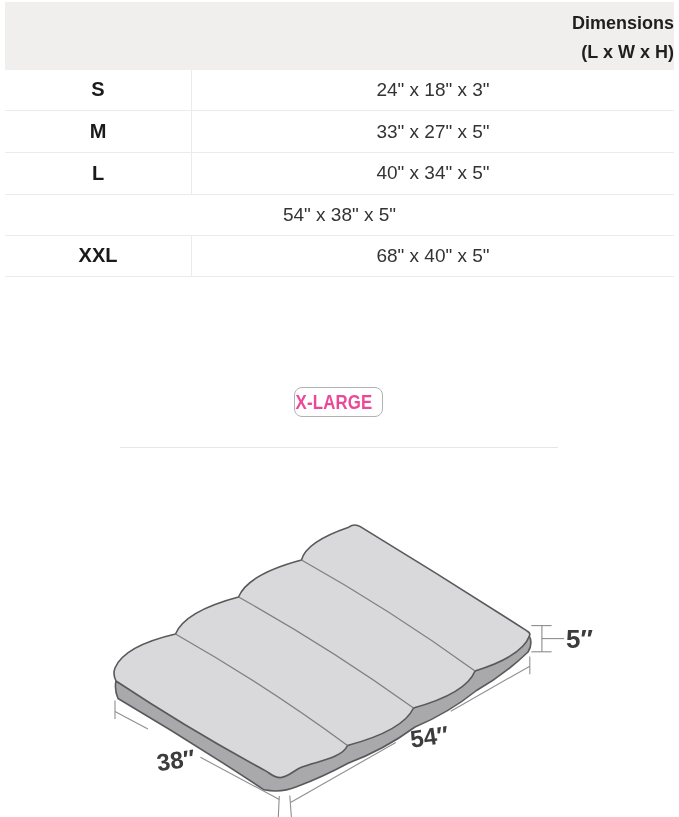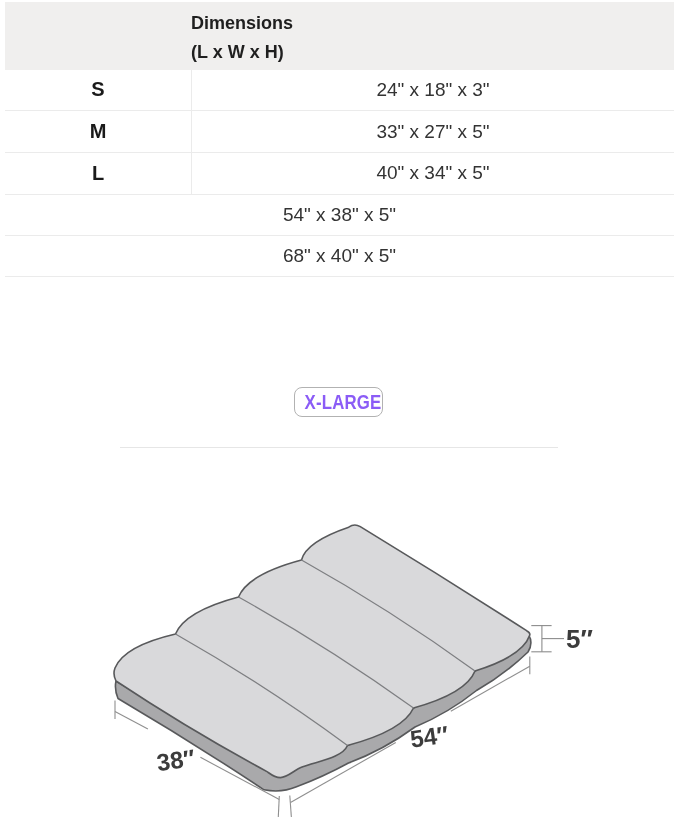--- a/index.html
+++ b/index.html
@@ -1,30 +1,30 @@
 <!DOCTYPE html>
 <html><head>
 <meta charset="utf-8">
 <style>
   html,body{margin:0;padding:0;}
   body{width:679px;height:817px;background:#ffffff;position:relative;overflow:hidden;
        font-family:"Liberation Sans",sans-serif;}
   .abs{position:absolute;}
   .thead{left:5px;top:2px;width:669px;height:67.5px;background:#f0efee;}
-  .thead-label{position:absolute;left:186px;top:7px;width:483px;text-align:left;
+  .thead-label{position:absolute;left:186px;top:7px;width:483px;text-align:right;
                font-weight:bold;font-size:18px;line-height:28.6px;color:#1f1f1f;}
   .trow{left:5px;width:669px;border-bottom:1px solid #ebebeb;display:flex;}
   .c1{width:186px;border-right:1px solid #ebebeb;display:flex;align-items:center;justify-content:center;
       font-weight:bold;font-size:20px;color:#1a1a1a;}
   .c2{flex:1;display:flex;align-items:center;justify-content:center;
       font-size:19px;color:#333333;}
   .divider{left:120px;top:447px;width:438px;height:1px;background:#e6e6e6;}
   .badge{left:294px;top:387px;width:87px;height:28px;border:1.5px solid #b2b2b2;border-radius:8px;
-         display:flex;align-items:center;justify-content:flex-start;white-space:nowrap;
-         font-weight:bold;font-size:21px;color:#8b5cf6;letter-spacing:0.2px;}
+         display:flex;align-items:center;justify-content:flex-end;white-space:nowrap;
+         font-weight:bold;font-size:21px;color:#ec4899;letter-spacing:0.2px;}
   .badge span{display:inline-block;transform:scaleX(0.8);}
 </style>
 </head>
 <body>
 
 <div class="abs thead">
   <div class="thead-label">Dimensions<br>(L x W x H)</div>
 </div>
 
 <div class="abs trow" style="top:69.5px;height:40.5px;">
@@ -40,20 +40,21 @@
 <div class="abs trow" style="top:153px;height:40.5px;">
   <div class="c1">L</div>
     <div class="c2">40" x 34" x 5"</div>
 </div>
 
 <div class="abs trow" style="top:194.5px;height:40.5px;">
     <div class="c2">54" x 38" x 5"</div>
 </div>
 
 <div class="abs trow" style="top:236px;height:39.9px;">
+  <div class="c1">XXL</div>
     <div class="c2">68" x 40" x 5"</div>
 </div>
 
 <div class="abs badge">
     <span>X-LARGE</span>
   </div>
 
 <div class="abs divider"></div>
 
 <svg class="abs" style="left:0;top:0;" width="679" height="817" viewBox="0 0 679 817">

